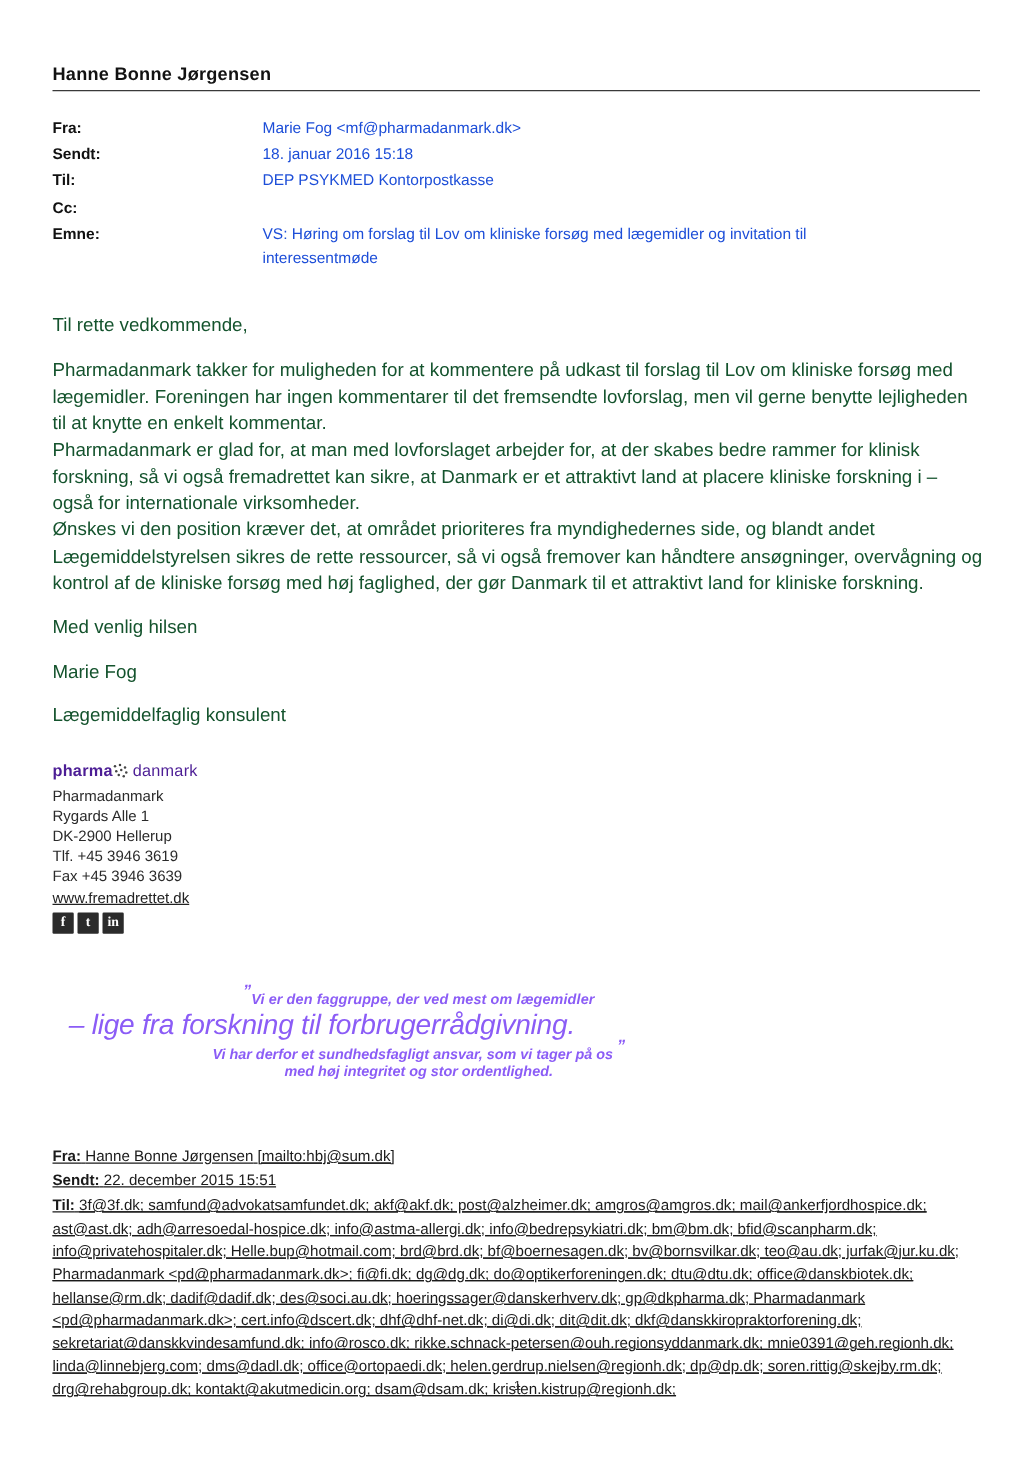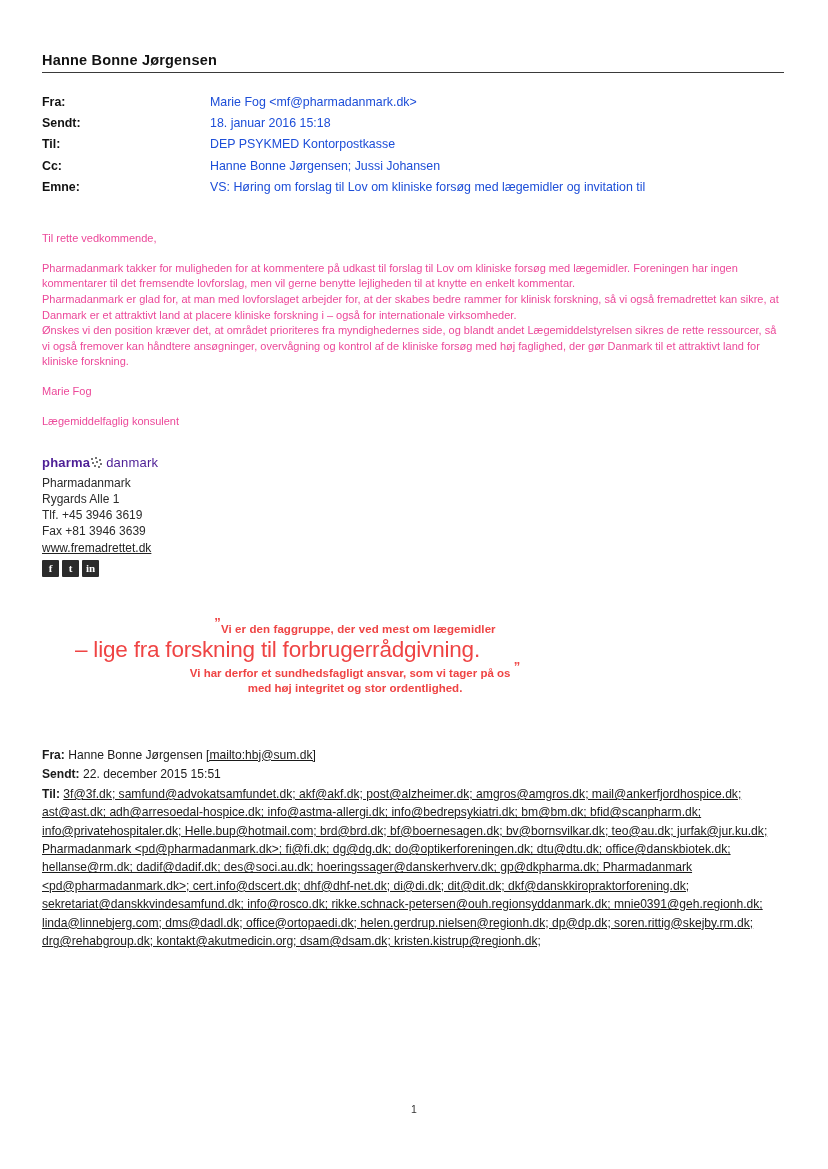--- a/index.html
+++ b/index.html
@@ -63,23 +63,23 @@
     flex: 1;
     color: #1d4ed8;
     font-size: 12.4px;
   }
   .field-value .cont {
     display: block;
   }
   
   .body-block {
     margin-top: 34px;
-    font-size: 11px;
+    font-size: 15px;
     line-height: 1.42;
-    color: #ec4899;
+    color: #14532d;
   }
   .body-block p {
     margin: 0 0 14px 0;
   }
   .body-block p.tight {
     margin-bottom: 0;
   }
   .greeting { margin-bottom: 18px; }
   .signoff { margin-top: 18px; margin-bottom: 18px; }
   .sig-name { margin: 0; }
@@ -137,22 +137,23 @@
     align-items: center;
     justify-content: center;
     font-family: "Liberation Serif", serif;
     border-radius: 1px;
   }
   
   .slogan {
     margin-top: 44px;
     text-align: center;
     width: 560px;
-    margin-left: 33px;
-    color: #ef4444;
+    margin-left: 13px;
+    color: #8b5cf6;
+    font-style: italic;
   }
   .slogan .l1 {
     font-size: 11.5px;
     font-weight: bold;
     letter-spacing: 0.1px;
   }
   .slogan .l2 {
     font-size: 22.5px;
     letter-spacing: -0.2px;
     margin-top: 1px;
@@ -173,20 +174,21 @@
     font-weight: bold;
     font-size: 13px;
     display: inline-block;
     transform: translateY(-6px);
   }
   
   .fwd {
     margin-top: 52px;
     font-size: 12.1px;
     line-height: 1.5;
+    text-decoration: underline;
   }
   .fwd .row { margin-bottom: 1px; }
   .fwd b { font-weight: bold; }
   .u { text-decoration: underline; }
   .recipients {
     margin-top: 2px;
     font-size: 12.1px;
     line-height: 1.52;
     word-break: break-word;
   }
@@ -219,50 +221,52 @@
       <div class="field-row">
         <div class="field-label">Sendt:</div>
         <div class="field-value">18. januar 2016 15:18</div>
       </div>
       <div class="field-row">
         <div class="field-label">Til:</div>
         <div class="field-value">DEP PSYKMED Kontorpostkasse</div>
       </div>
       <div class="field-row">
         <div class="field-label">Cc:</div>
-        <div class="field-value">Hanne Bonne Jørgensen; Jussi Johansen</div>
       </div>
       <div class="field-row">
         <div class="field-label">Emne:</div>
         <div class="field-value">
           <span>VS: Høring om forslag til Lov om kliniske forsøg med lægemidler og invitation til</span>
+          <span class="cont">interessentmøde</span>
         </div>
       </div>
     </div>
 
     <div class="body-block">
       <p class="greeting">Til rette vedkommende,</p>
       <p class="tight">Pharmadanmark takker for muligheden for at kommentere på udkast til forslag til Lov om kliniske forsøg med lægemidler. Foreningen har ingen kommentarer til det fremsendte lovforslag, men vil gerne benytte lejligheden til at knytte en enkelt kommentar.</p>
       <p class="tight">Pharmadanmark er glad for, at man med lovforslaget arbejder for, at der skabes bedre rammer for klinisk forskning, så vi også fremadrettet kan sikre, at Danmark er et attraktivt land at placere kliniske forskning i – også for internationale virksomheder.</p>
       <p>Ønskes vi den position kræver det, at området prioriteres fra myndighedernes side, og blandt andet Lægemiddelstyrelsen sikres de rette ressourcer, så vi også fremover kan håndtere ansøgninger, overvågning og kontrol af de kliniske forsøg med høj faglighed, der gør Danmark til et attraktivt land for kliniske forskning.</p>
+      <p class="signoff">Med venlig hilsen</p>
       <p class="sig-name">Marie Fog</p>
       <p class="sig-role">Lægemiddelfaglig konsulent</p>
     </div>
 
     <div class="logo-wrap">
       <div class="logo-text">
         <span class="b">pharma</span><span class="logo-dots"><i style="left:1px;top:1px"></i><i style="left:5px;top:0px"></i><i style="left:9px;top:2px"></i><i style="left:2px;top:5px"></i><i style="left:6px;top:4px"></i><i style="left:10px;top:6px"></i><i style="left:4px;top:8px"></i><i style="left:8px;top:9px"></i></span><span>danmark</span>
       </div>
     </div>
 
     <div class="address">
       <div>Pharmadanmark</div>
       <div>Rygards Alle 1</div>
+      <div>DK-2900 Hellerup</div>
       <div>Tlf. +45 3946 3619</div>
-      <div>Fax +81 3946 3639</div>
+      <div>Fax +45 3946 3639</div>
       <div class="weburl">www.fremadrettet.dk</div>
       <div class="social">
         <span>f</span>
         <span>t</span>
         <span>in</span>
       </div>
     </div>
 
     <div class="slogan">
       <div class="l1">

